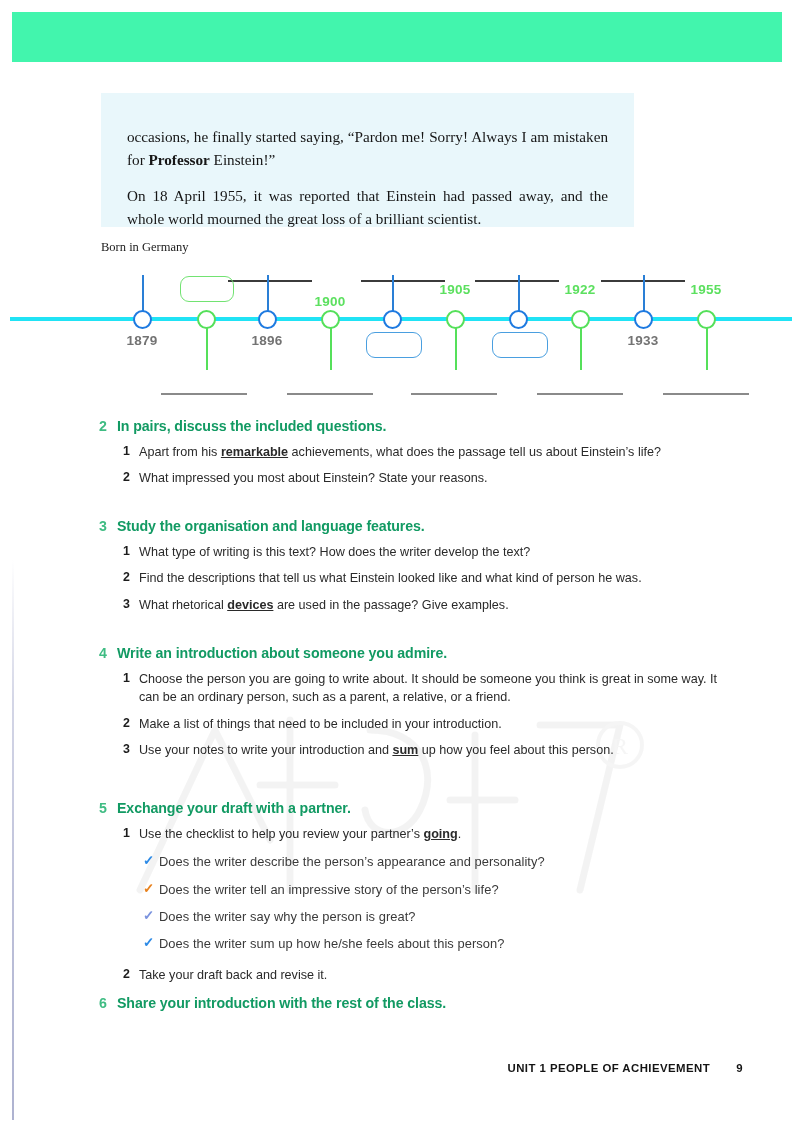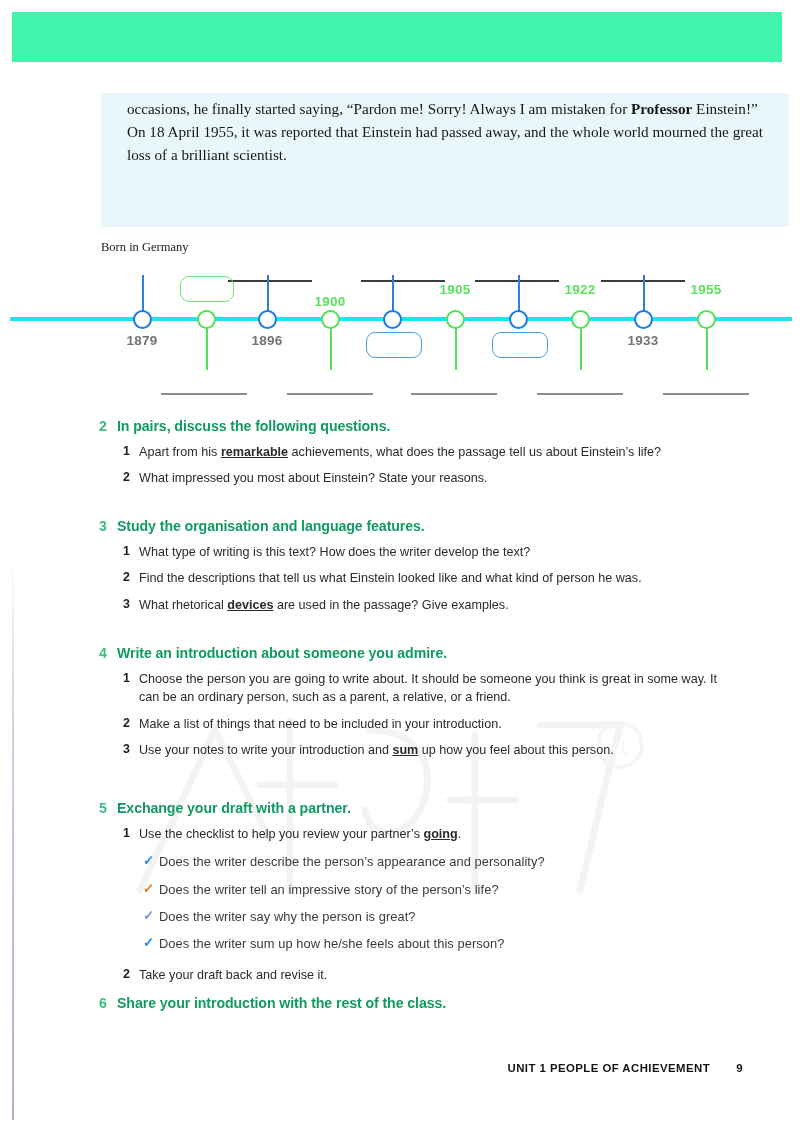--- a/index.html
+++ b/index.html
@@ -49,34 +49,34 @@
     width: 770px;
     height: 50px;
     background: #42f5ad;
   }
 
   
   .passage {
     position: absolute;
     left: 101px;
     top: 93px;
-    width: 688px;
+    width: 533px;
     height: 134px;
     background: #e9f7fb;
-    padding: 4px 26px 0 26px;
+    padding: 32px 26px 0 26px;
   }
   .passage p {
     font-family: "Liberation Serif", serif;
     font-size: 15.2px;
     line-height: 1.52;
     color: #161616;
     text-align: justify;
     text-indent: 0;
   }
-  .passage p + p { }
+  .passage p + p { margin-top: 13px; }
   .passage b { font-weight: bold; }
 
   
   .timeline-wrap {
     position: absolute;
     left: 0;
     top: 232px;
     width: 800px;
     height: 176px;
   }
@@ -288,21 +288,21 @@
       <div class="rbox green" style="left:180px;top:44px;width:54px;height:26px;"></div>
       <div class="rbox blue" style="left:366px;top:100px;width:56px;height:26px;"></div>
       <div class="rbox blue" style="left:492px;top:100px;width:56px;height:26px;"></div>
     </div>
 </div>
 
 <div id="sections-root">
     <div class="section" style="top:418px;">
       <div class="sec-head">
         <span class="sec-num">2</span>
-        <span class="sec-title">In pairs, discuss the following questions.</span>
+        <span class="sec-title">In pairs, discuss the included questions.</span>
       </div>
       <div class="items">
         <div class="item">
       <div class="item-num">1</div>
       <div class="item-text">Apart from his <b>remarkable</b> achievements, what does the passage tell us about Einstein’s life?</div>
     </div>
         <div class="item">
       <div class="item-num">2</div>
       <div class="item-text">What impressed you most about Einstein? State your reasons.</div>
     </div>

